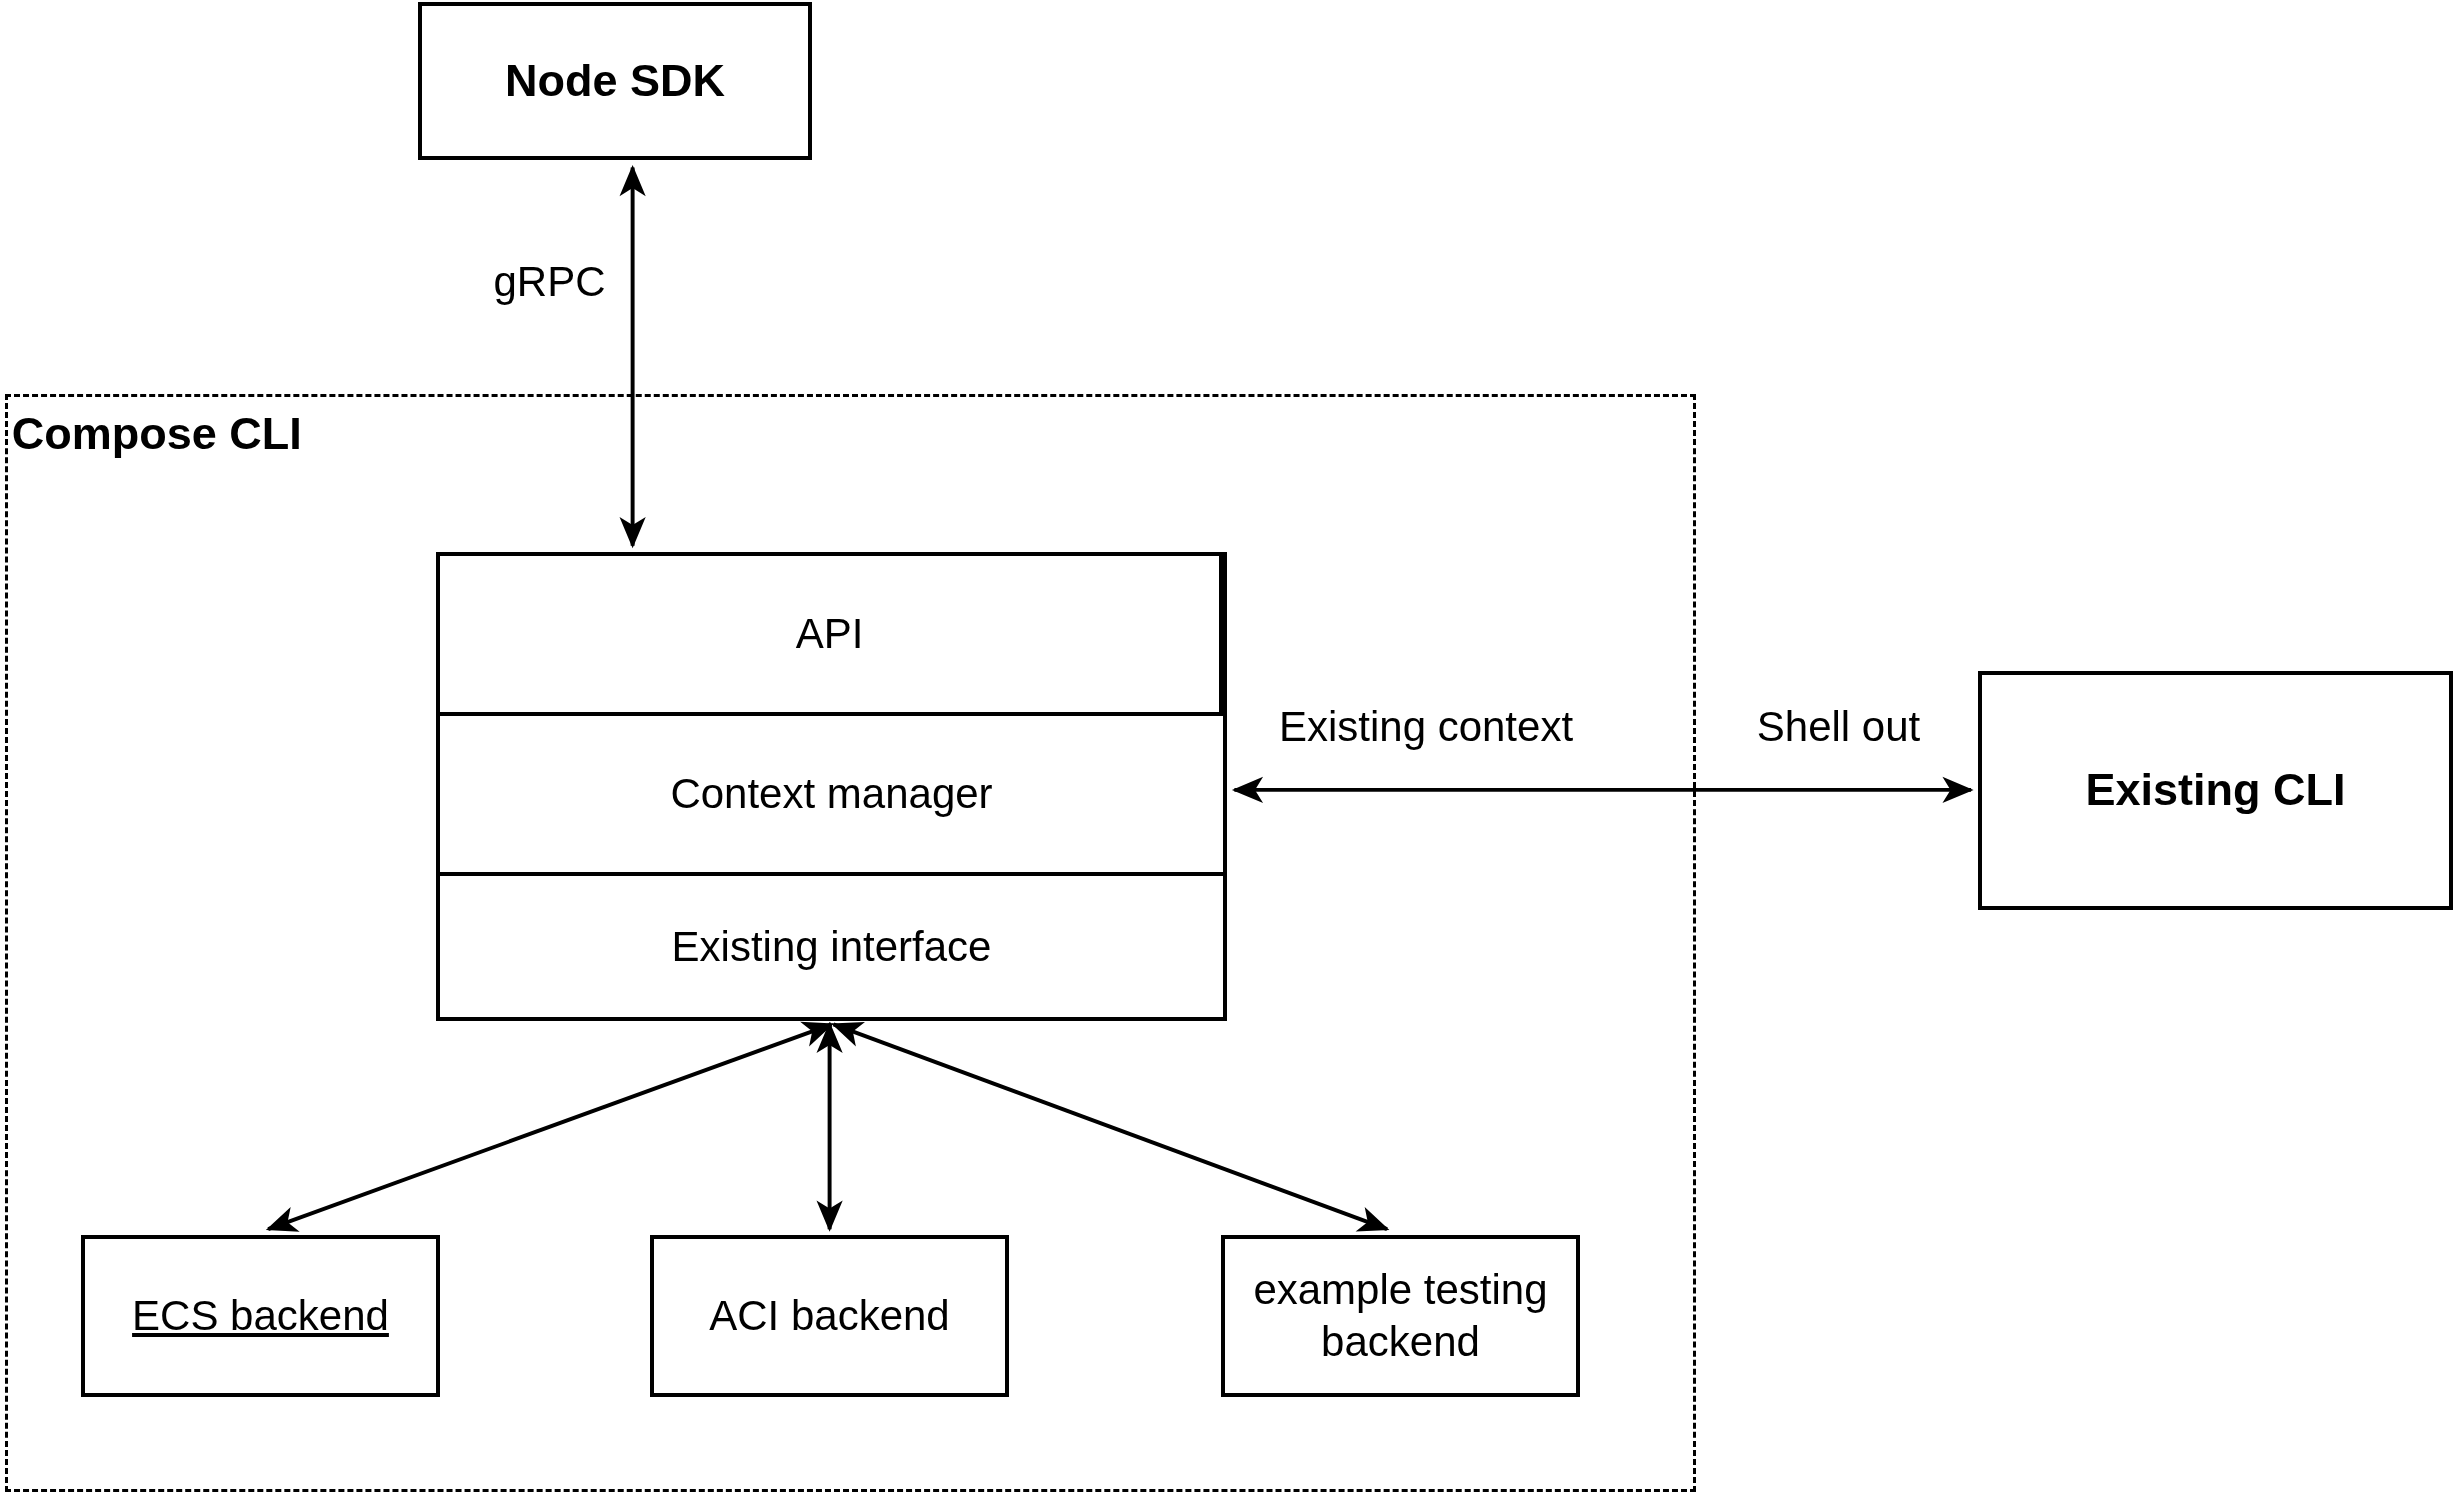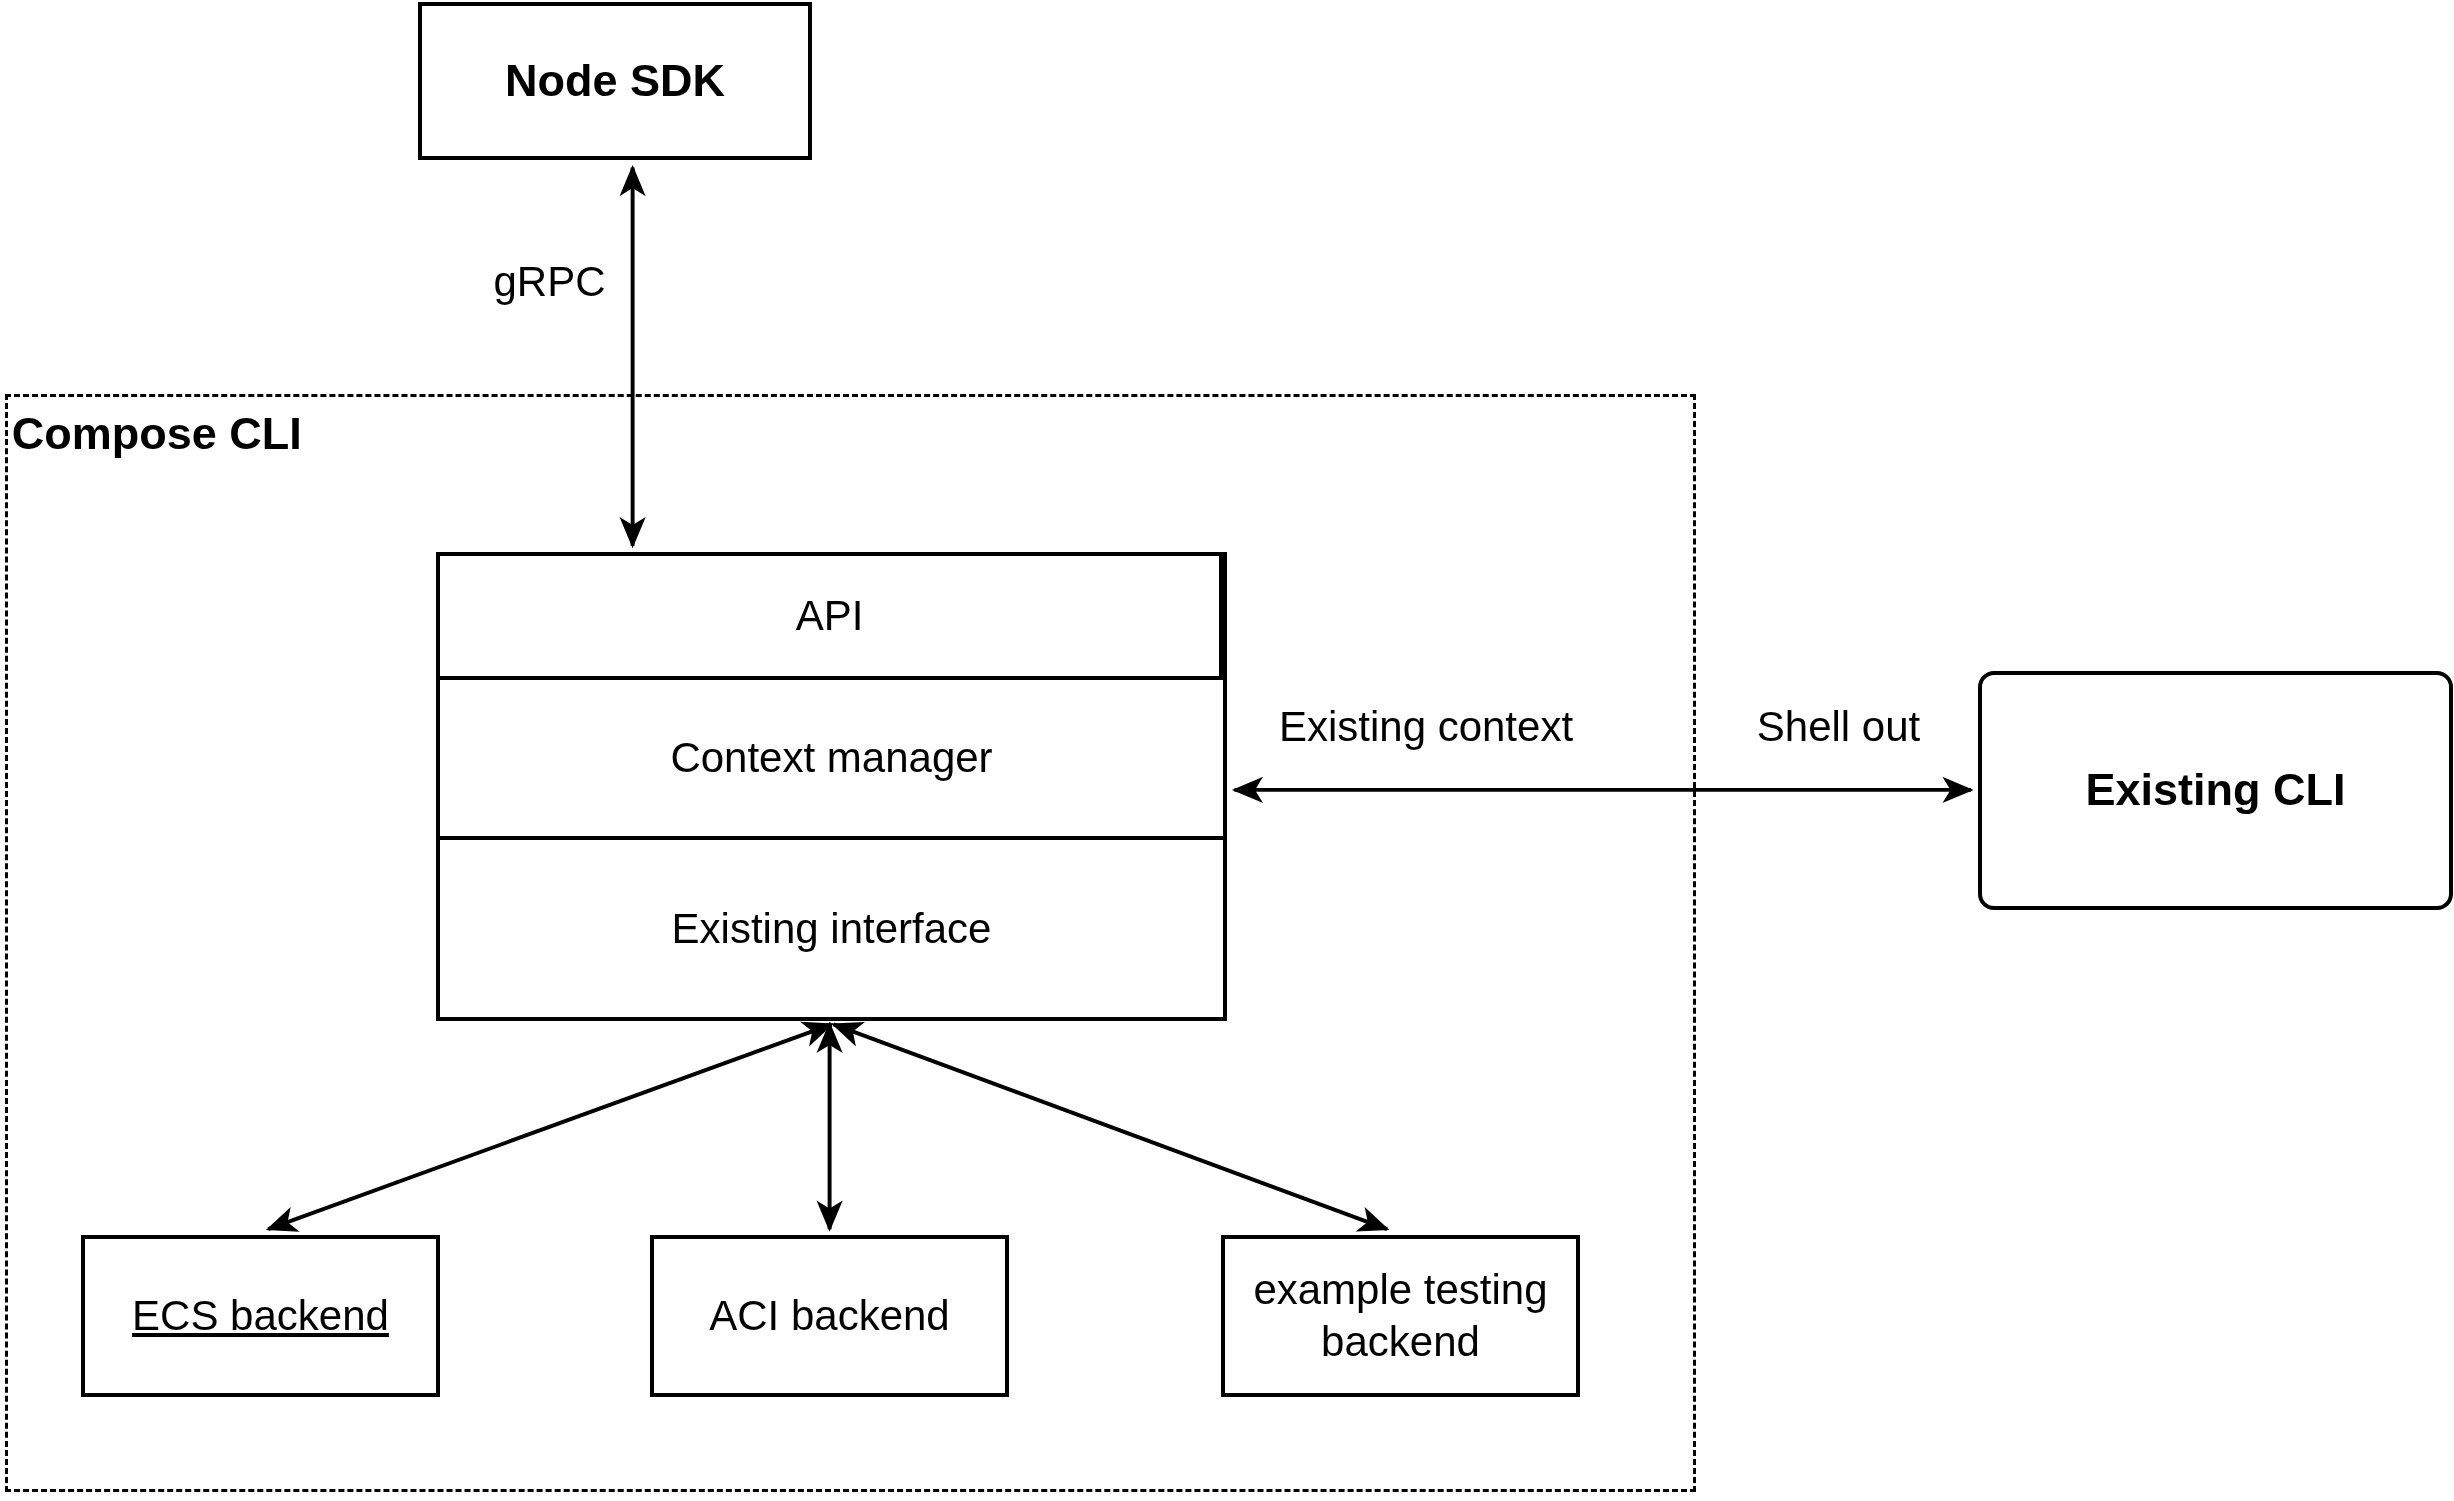--- a/index.html
+++ b/index.html
@@ -24,21 +24,21 @@
     display: flex;
     align-items: center;
     justify-content: center;
     text-align: center;
     font-size: 42px;
     line-height: 1.25;
   }
   .bold-label { font-weight: bold; font-size: 45px; }
 
   #node-sdk-box   { left: 418px;  top: 2px;    width: 394px; height: 158px; }
-  #existing-cli-box { left: 1978px; top: 671px; width: 475px; height: 239px; border-radius: 16px; }
+  #existing-cli-box { left: 1978px; top: 671px; width: 475px; height: 239px; }
   #ecs-backend-box  { left: 81px;   top: 1235px; width: 359px; height: 162px; text-decoration: underline; }
   #aci-backend-box  { left: 650px;  top: 1235px; width: 359px; height: 162px; }
   #example-backend-box { left: 1221px; top: 1235px; width: 359px; height: 162px; padding: 0 13.8px; }
 
   
   #compose-cli-container {
     position: absolute;
     left: 4.9px; top: 394px;
     width: 1691px; height: 1098px;
     box-sizing: border-box;
@@ -56,21 +56,21 @@
     position: absolute;
     left: 436px; top: 552px;
     width: 791px; height: 469px;
     box-sizing: border-box;
     border: 4.9px solid #000000;
     background: #ffffff;
     display: flex;
     flex-direction: column;
   }
   #stack-row-top {
-    height: 124px;
+    height: 160px;
     box-sizing: border-box;
     border-bottom: 4.9px solid #000000;
     display: flex;
     gap: 36px;
   }
   .stack-cell {
     flex: 1;
     display: flex;
     align-items: center;
     justify-content: center;

